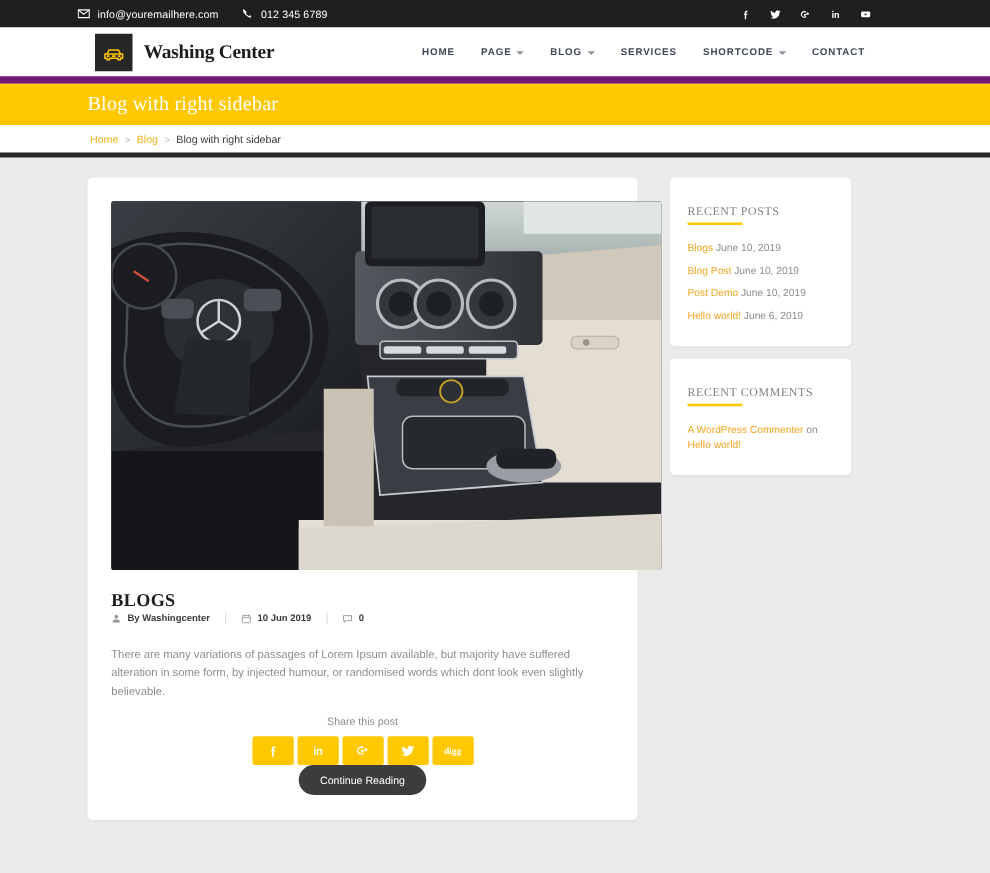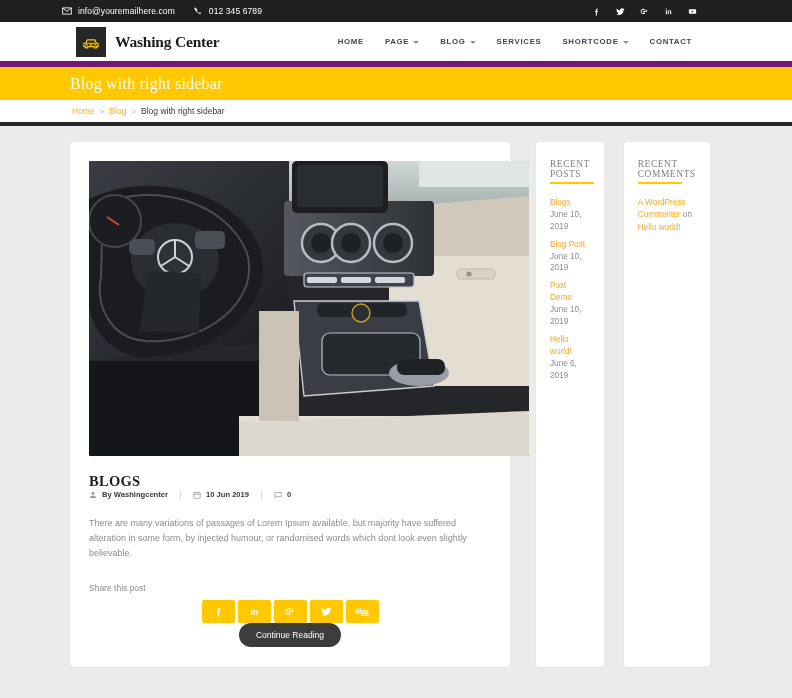--- a/index.html
+++ b/index.html
@@ -68,41 +68,41 @@
     border-bottom: 4px solid #272727;
   }
   .crumbs { margin-left: 72px; display: flex; align-items: center; gap: 5px; font-size: 8.5px; }
   .crumb-link { color: #f0b21a; cursor: pointer; }
   .crumb-sep { color: #b9b9b9; font-size: 8px; }
   .crumb-current { color: #3a3a3a; }
 
   
   .page { display: flex; padding: 16px 70px 0 70px; gap: 26px; }
   .content { width: 440px; }
-  .sidebar { width: 145px; display: flex; flex-direction: row; gap: 20px; }
+  .sidebar { width: 145px; display: flex; flex-direction: column; gap: 10px; }
 
   
   .card {
     background: #ffffff; border-radius: 4px;
     padding: 19px 19px 20px 19px;
     box-shadow: 0 1px 2px rgba(0,0,0,.04);
   }
   .post-photo { width: 440px; height: 295px; border-radius: 2px; overflow: hidden; position: relative; background: #2c2f33; }
   .post-photo svg { display: block; width: 100%; height: 100%; }
   .post-title {
     font-family: "Liberation Serif", serif; font-weight: bold;
     font-size: 14.5px; color: #1d1d1d; letter-spacing: .3px;
     margin: 17px 0 0 0;
   }
   .post-meta { display: flex; align-items: center; margin-top: 0; font-size: 7.6px; font-weight: bold; color: #3a3a3a; }
   .meta-cell { display: flex; align-items: center; gap: 5px; padding-right: 12px; }
   .meta-cell + .meta-cell { border-left: 1px solid #dedede; padding-left: 12px; text-align: center; }
   .meta-ico svg { width: 8px; height: 8px; fill: #9a9a9a; display: block; }
   .excerpt { margin-top: 17px; font-size: 9px; line-height: 1.65; color: #8d8d8d; }
-  .share-label { margin-top: 22px; font-size: 8.5px; color: #8d8d8d; }
+  .share-label { margin-top: 11px; text-align: center; font-size: 8.5px; color: #8d8d8d; }
   .share-row { margin-top: 7px; display: flex; justify-content: center; gap: 3px; }
   .share-btn {
     width: 33px; height: 23px; background: #ffc800; border-radius: 2px;
     display: flex; align-items: center; justify-content: center; cursor: pointer;
   }
   .share-btn svg { width: 11px; height: 11px; fill: #ffffff; display: block; }
   .share-btn .digg-txt { color: #fff; font-size: 7.5px; font-weight: bold; font-family: "Liberation Serif", serif; }
   .cta-wrap { margin-top: 0; display: flex; justify-content: center; }
   .cta {
     background: #3c3c3c; color: #ffffff; border: none;

